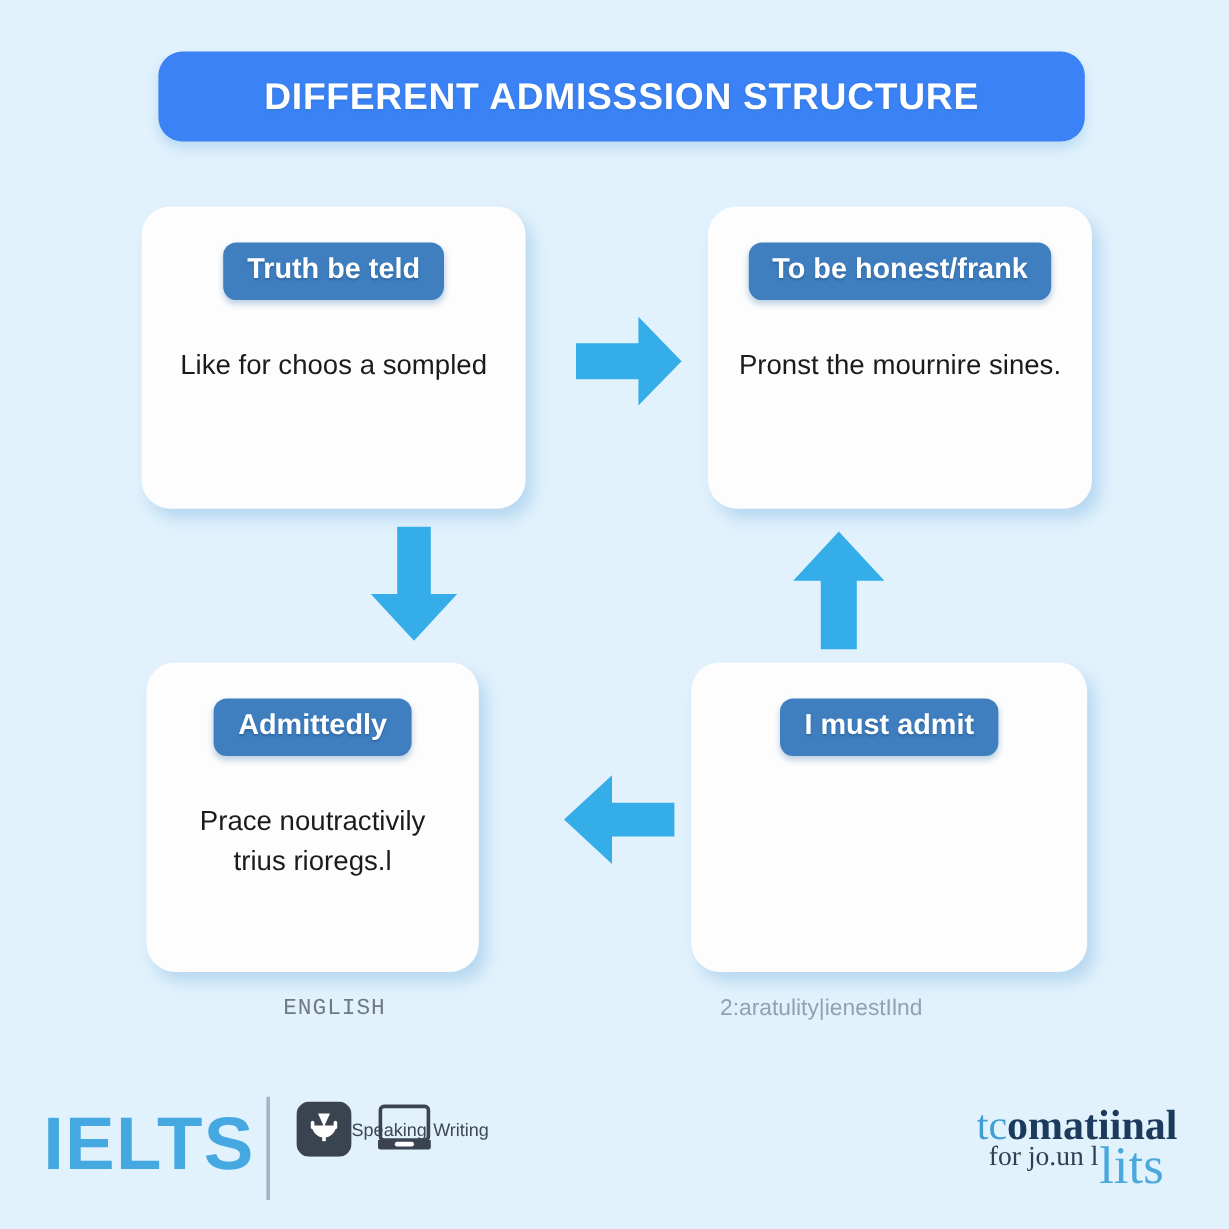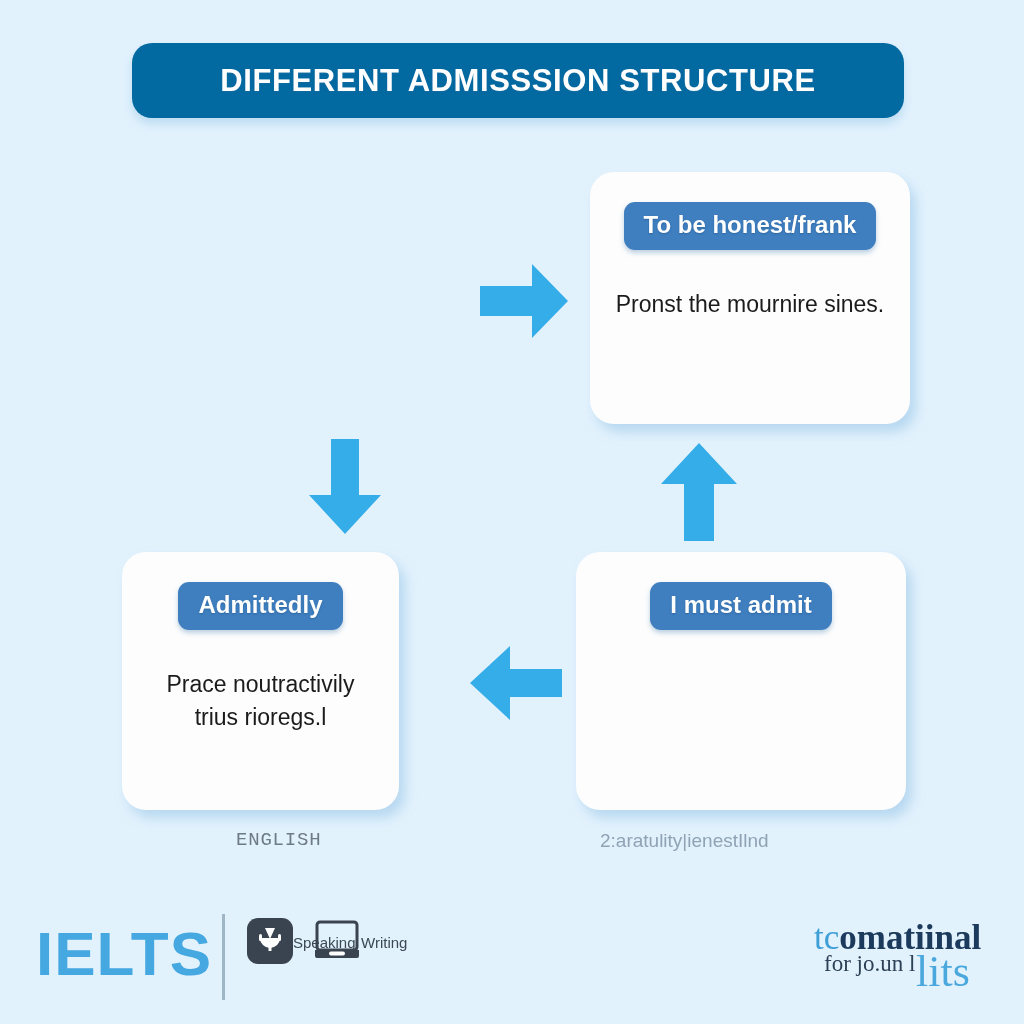--- a/index.html
+++ b/index.html
@@ -23,21 +23,21 @@
     height: 1024px;
   }
 
   
   .title-banner {
     position: absolute;
     left: 132px;
     top: 43px;
     width: 772px;
     height: 75px;
-    background: #0369a1;
+    background: #3b82f6;
     border-radius: 20px;
     box-shadow: 0 6px 10px rgba(120, 180, 220, 0.35);
     display: flex;
     align-items: center;
     justify-content: center;
   }
   .title-text {
     color: #ffffff;
     font-size: 31px;
     font-weight: bold;
@@ -186,20 +186,26 @@
 </style>
 </head>
 <body>
 
 <div class="canvas">
 
   <div class="title-banner">
     <div class="title-text">DIFFERENT ADMISSSION STRUCTURE</div>
   </div>
 
+  <div class="card card-1">
+    <div class="card-pill">
+      <span class="card-pill-text">Truth be teld</span>
+    </div>
+    <div class="card-body">Like for choos a sompled</div>
+  </div>
 
   <div class="card card-2">
     <div class="card-pill">
       <span class="card-pill-text">To be honest/frank</span>
     </div>
     <div class="card-body">Pronst the mournire sines.</div>
   </div>
 
   <div class="card card-3">
     <div class="card-pill">

